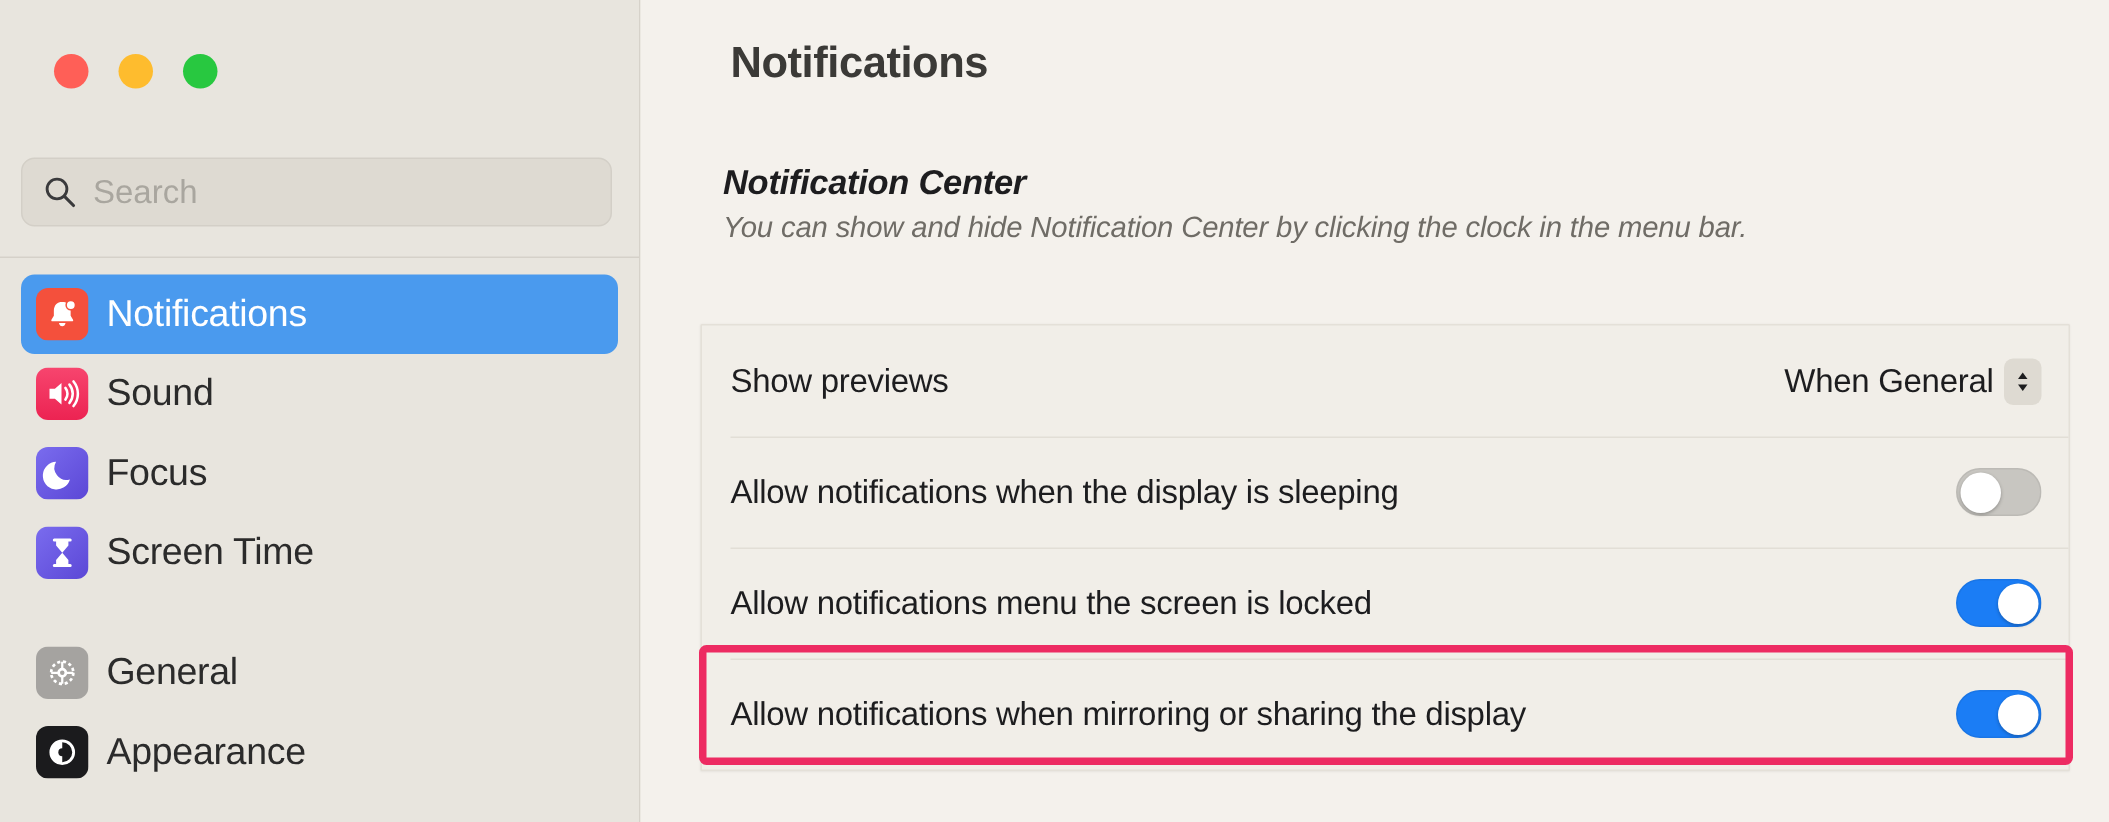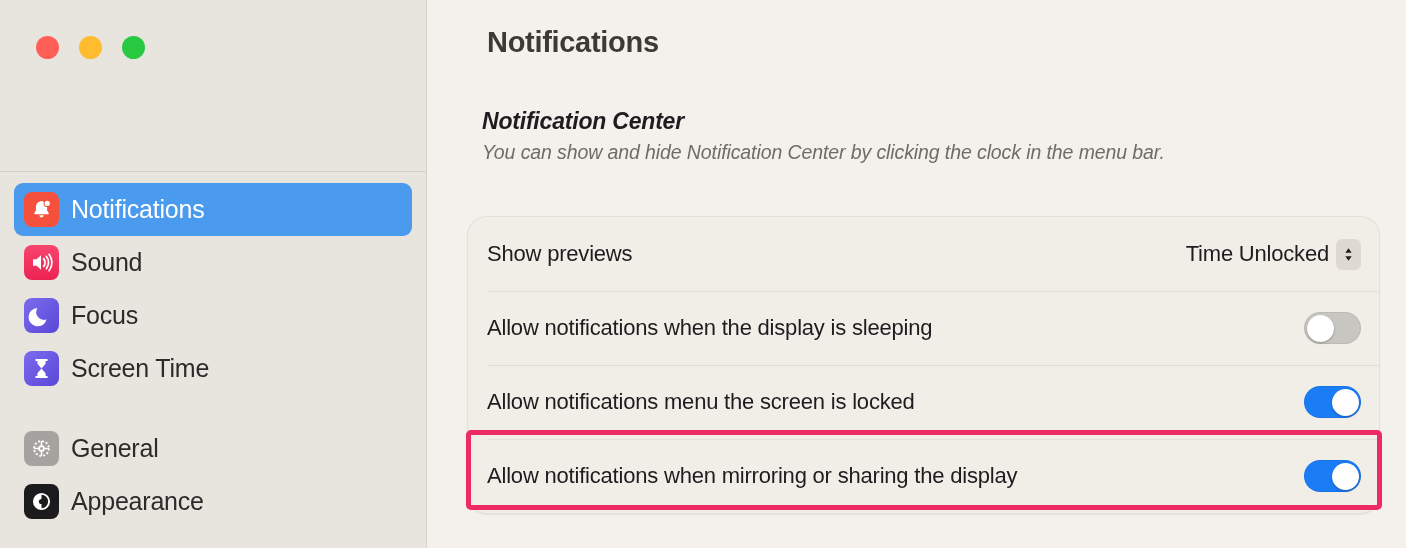--- a/index.html
+++ b/index.html
@@ -79,21 +79,21 @@
   }
   .section-desc {
     font-size:19.5px; color:#6f6c66; line-height:1.42;
     letter-spacing:-0.1px;
   }
 
   .card {
     position:absolute; top:216px; left:40px; width:913px;
     background:#F1EEE8;
     border:1px solid #E4E0D8;
-    border-radius:20px;
+    border-radius:1px;
     box-shadow:0 0.5px 1.5px rgba(0,0,0,0.06);
   }
   .row {
     display:flex; align-items:center; justify-content:space-between;
     height:74px; padding:0 18px 0 19px;
     position:relative;
   }
   .row + .row::before {
     content:""; position:absolute; top:0; left:19px; right:0;
     height:1px; background:#E2DED6;
@@ -145,20 +145,31 @@
 <div class="window">
 
   <div class="sidebar">
 
     <div class="traffic">
       <div class="light" style="background:#FF5F57"></div>
       <div class="light" style="background:#FEBC2E"></div>
       <div class="light" style="background:#28C840"></div>
     </div>
 
+    <div class="search-wrap">
+      <div class="search-box">
+        <span class="search-icon">
+          <svg viewBox="0 0 22 22" width="22" height="22">
+            <circle cx="9" cy="9" r="6.6" fill="none" stroke="#3a3a3c" stroke-width="1.9"></circle>
+            <line x1="13.8" y1="13.8" x2="20" y2="20" stroke="#3a3a3c" stroke-width="2.1" stroke-linecap="round"></line>
+          </svg>
+        </span>
+        <input class="search-input" type="text" placeholder="Search" style="">
+      </div>
+    </div>
 
     <div class="sidebar-divider"></div>
 
     <div class="nav">
 
       <div class="nav-item selected">
         <span class="nav-icon">
           <svg viewBox="0 0 35 35" width="35" height="35">
             <rect width="35" height="35" rx="8" fill="#F4503C"></rect>
             <path d="M17.5 9.2c-3.4 0-5.6 2.5-5.6 6v3.3l-1.6 2.6c-.3.5 0 1.1.6 1.1h13.2c.6 0 .9-.6.6-1.1l-1.6-2.6v-3.3c0-3.5-2.2-6-5.6-6z" fill="#fff"></path>
@@ -260,21 +271,21 @@
     <div class="section-head">
       <div class="section-title">Notification Center</div>
       <div class="section-desc">You can show and hide Notification Center by clicking the clock in the menu bar.</div>
     </div>
 
     <div class="card">
 
       <div class="row">
         <span class="row-label">Show previews</span>
         <span class="row-value">
-          <span class="value-text">Time Unlocked</span>
+          <span class="value-text">When General</span>
           <span class="stepper">
             <svg viewBox="0 0 14 20" width="13" height="19">
               <path d="M7 3.4L10.4 8H3.6z" fill="#1d1d1f"></path>
               <path d="M7 16.6L3.6 12h6.8z" fill="#1d1d1f"></path>
             </svg>
           </span>
         </span>
       </div>
 
       <div class="row">

